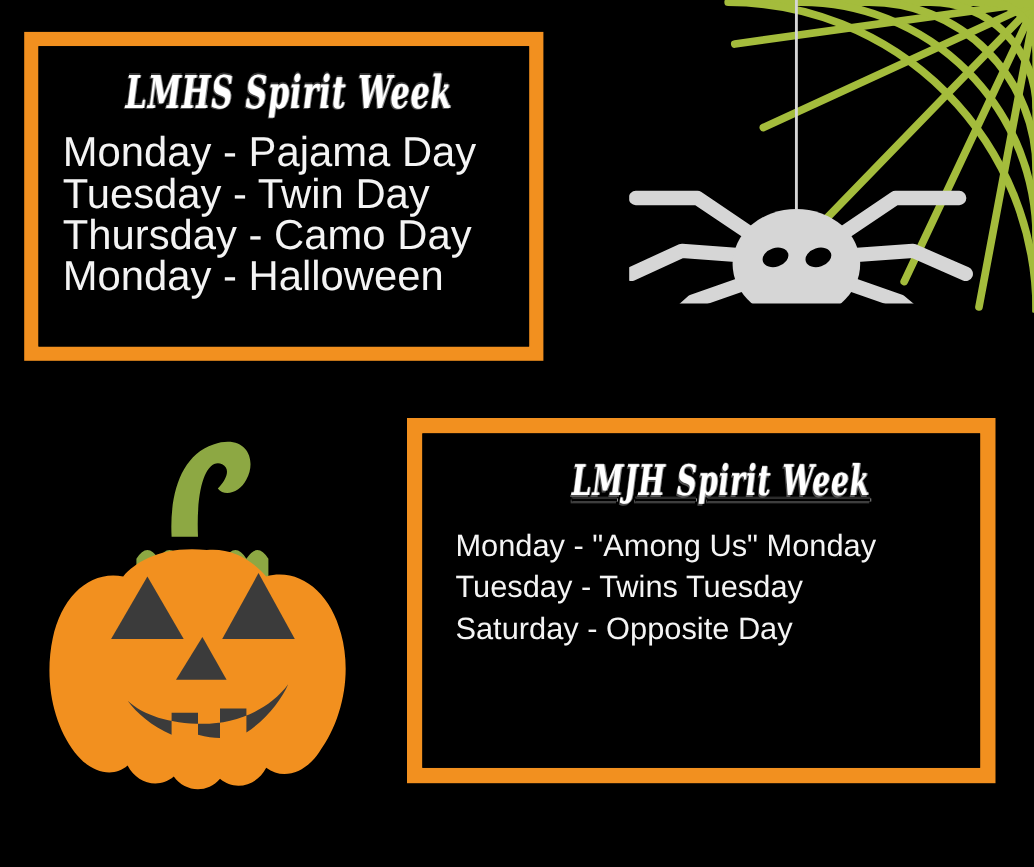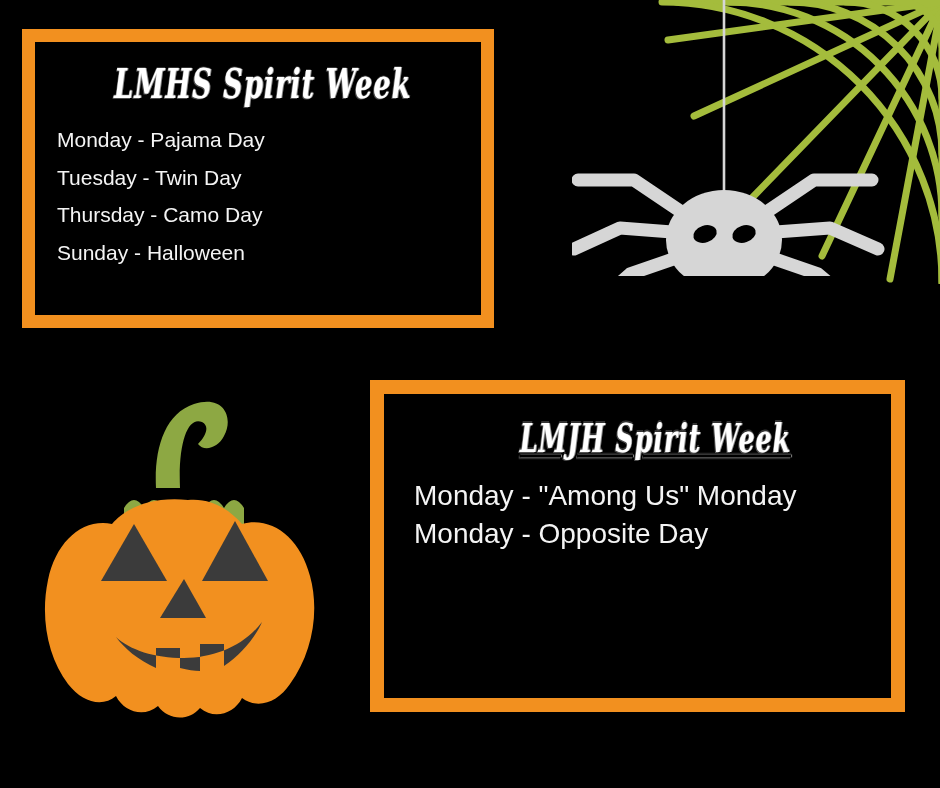--- a/index.html
+++ b/index.html
@@ -101,21 +101,21 @@
   .day-list {
     list-style: none;
     margin: 0;
     padding: 0;
     color: #F4F4F4;
     font-family: "Liberation Sans", sans-serif;
     font-weight: 300;
   }
   #panel-lmhs .day-list {
     margin-top: 28px;
-    font-size: 21px;
+    font-size: 38px;
     line-height: 37.5px;
     padding-left: 4px;
   }
   #panel-lmjh .day-list {
     margin-top: 31px;
     font-size: 28px;
     line-height: 38px;
     padding-left: 8px;
   }
   .day-item { white-space: nowrap; }
@@ -206,28 +206,29 @@
     </svg>
   </div>
 
   <div class="panel" id="panel-lmhs">
     <div class="panel-inner">
       <div class="panel-title">LMHS Spirit Week</div>
       <ul class="day-list">
         <li class="day-item">Monday - Pajama Day</li>
         <li class="day-item">Tuesday - Twin Day</li>
         <li class="day-item">Thursday - Camo Day</li>
-        <li class="day-item">Sunday - Halloween</li>
+        <li class="day-item">Monday - Halloween</li>
       </ul>
     </div>
   </div>
 
   <div class="panel" id="panel-lmjh">
     <div class="panel-inner">
       <div class="panel-title">LMJH Spirit Week</div>
       <ul class="day-list">
         <li class="day-item">Monday - "Among Us" Monday</li>
-        <li class="day-item">Monday - Opposite Day</li>
+        <li class="day-item">Tuesday - Twins Tuesday</li>
+        <li class="day-item">Saturday - Opposite Day</li>
       </ul>
     </div>
   </div>
 
 </div>
 
 </body></html>

